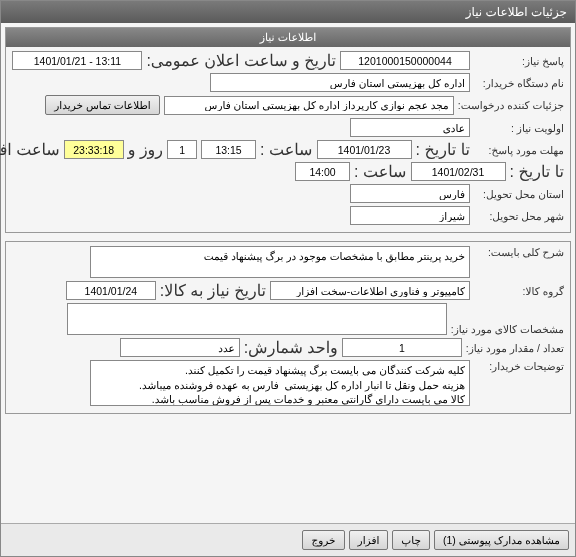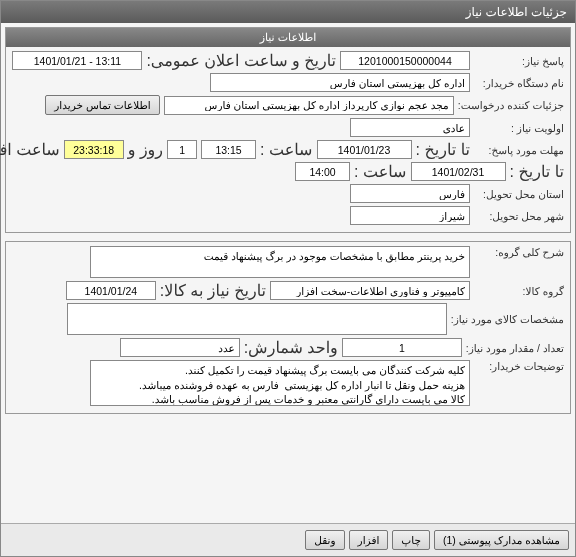--- a/index.html
+++ b/index.html
@@ -175,32 +175,32 @@
         <input class="input" style="width: 120px; text-align: right;" readonly="" value="شیراز">
       </div>
 
     </div>
   </div>
 
   <div class="panel">
     <div class="panel-body">
 
       <div class="row" style="align-items:flex-start">
-        <span class="label">شرح کلی گروه:</span>
+        <span class="label">شرح کلی بایست:</span>
         <textarea class="textarea" style="width: 380px; height: 32px;" readonly="">خرید پرینتر مطابق با مشخصات موجود در برگ پیشنهاد قیمت</textarea>
       </div>
 
       <div class="row">
         <span class="label">گروه کالا:</span>
         <input class="input" style="width: 200px; text-align: right;" readonly="" value="کامپیوتر و فناوری اطلاعات-سخت افزار">
         <span class="label-sm">تاریخ نیاز به کالا:</span>
         <input class="input" style="width: 90px;" readonly="" value="1401/01/24">
       </div>
 
-      <div class="row" style="align-items:center">
+      <div class="row" style="align-items:flex-end">
         <span class="label">مشخصات کالای مورد نیاز:</span>
         <textarea class="textarea" style="width: 380px; height: 32px;" readonly=""></textarea>
       </div>
 
       <div class="row">
         <span class="label">تعداد / مقدار مورد نیاز:</span>
         <input class="input" style="width: 120px;" readonly="" value="1">
         <span class="label-sm">واحد شمارش:</span>
         <input class="input" style="width: 120px; text-align: right;" readonly="" value="عدد">
       </div>
@@ -214,16 +214,16 @@
 
     </div>
   </div>
 
   <div class="flex-spacer"></div>
 
   <div class="footer-bar">
     <button class="btn">مشاهده مدارک پیوستی (1)</button>
     <button class="btn">چاپ</button>
     <button class="btn">افزار</button>
-    <button class="btn">ونقل</button>
+    <button class="btn">خروج</button>
   </div>
 
 </div>
 
 </body></html>

